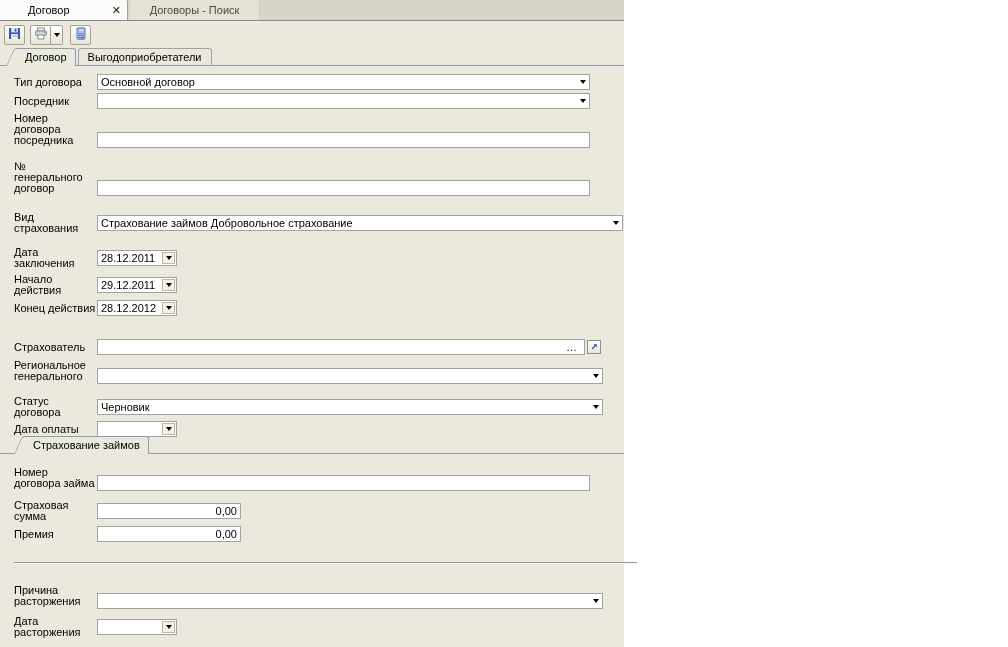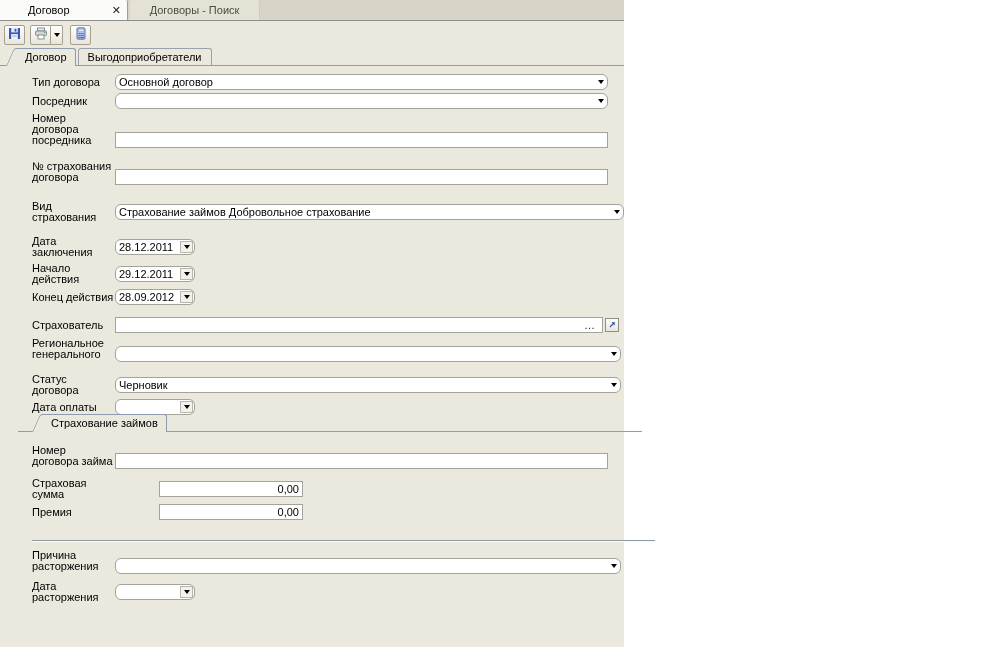--- a/index.html
+++ b/index.html
@@ -33,49 +33,49 @@
   .xtab.active { background:transparent; }
   .xtab.active::before { content:""; position:absolute; top:0; bottom:-1px; left:-6px; right:6px;
       background:#ebe8de; border:1px solid #8e9cb0; border-right:none; border-bottom:none;
       transform:skewX(-24deg); border-top-left-radius:3px; z-index:1; }
   .xtab.active::after { content:""; position:absolute; top:0; bottom:-1px; left:8px; right:0;
       background:#ebe8de; border:1px solid #8e9cb0; border-left:none; border-bottom:none;
       border-top-right-radius:3px; z-index:1; }
   .xtab.plain { border:1px solid #9aa2ab; border-bottom:none; border-radius:3px 3px 0 0; background:#ebe8de; margin-left:2px;text-align:right; }
 
   
-  .form { padding-left:32px; }
+  .form { padding-left:14px; }
   .row { display:flex; align-items:center; }
   .row.tall { align-items:flex-end; }
   .lbl { width:83px; line-height:11px; padding-top:1px; flex:none; }
   .row.tall .lbl { padding-bottom:2px; }
 
   .tbox, .combo, .ta { background:#fff; border:1px solid #a3a39b; }
   .tbox { height:16px; font:inherit; padding:0 3px; color:#000; }
   .tbox.num { text-align:right; }
-  .combo { height:16px; display:flex; align-items:center; position:relative; padding-left:3px;border-radius:6px; }
+  .combo { height:16px; display:flex; align-items:center; position:relative; padding-left:3px; }
   .combo .val { flex:1 1 auto; white-space:nowrap; overflow:hidden; }
   .arr { width:0; height:0; border-left:3.5px solid transparent; border-right:3.5px solid transparent; border-top:4px solid #000; }
   .arrbox { flex:none; width:13px; height:14px; display:flex; align-items:center; justify-content:center; }
   .arrbox.btn { border:1px solid #b9b6ac; background:#f3f1e9; margin-right:1px; height:12px; }
 
   .w1 { width:493px; } .w2 { width:526px; } .w3 { width:506px;gap:24px; }
-  .wd { width:80px; } .wn { width:144px;margin-left:44px; }
+  .wd { width:80px; } .wn { width:144px; }
 
   .insured-wrap { display:flex; align-items:center; }
   .insured-box { width:488px; height:16px; display:flex; align-items:center; }
   .ellip { margin-left:auto; padding-right:3px; letter-spacing:1px; color:#222; line-height:8px; }
   .sqbtn { width:14px; height:14px; margin-left:2px; border:1px solid #8f8f87;
            background:linear-gradient(#fdfdfc,#e9e6da); display:flex; align-items:center; justify-content:center; }
 
   .sep { margin-top:20px; width:623px; border-top:1px solid #8d98a1; border-bottom:1px solid #fafaf7; height:2px; }
 
   .loanstrip { height:17px; border-bottom:1px solid #8e9cb0; display:flex; align-items:flex-end; padding-left:24px; width:624px; margin-left:-14px; }
 
-  .mt3{margin-top:3px}.mt4{margin-top:4px}.mt5{margin-top:12px}.mt7{margin-top:7px}.mt8{margin-top:8px}
+  .mt3{margin-top:3px}.mt4{margin-top:4px}.mt5{margin-top:23px}.mt7{margin-top:20px}.mt8{margin-top:8px}
   .mt10{margin-top:6px}.mt11{margin-top:11px}.mt12{margin-top:12px}.mt15{margin-top:15px}
 </style>
 </head>
 <body>
 
 <div class="app">
 
   <div class="docstrip">
     <div class="doctab active">
       <span>Договор</span>
@@ -163,21 +163,21 @@
           </span>
       </div>
     </div>
 
     <div class="row tall mt3">
       <div class="lbl">Номер договора посредника</div>
       <input class="tbox w1" value="" style="">
     </div>
 
     <div class="row tall mt12">
-      <div class="lbl">№ страхования договора</div>
+      <div class="lbl">№ генерального договор</div>
       <input class="tbox w1" value="" style="">
     </div>
 
     <div class="row mt15">
       <div class="lbl">Вид страхования</div>
       <div class="combo w2">
         <span class="val">Страхование займов Добровольное страхование</span>
         <span class="arrbox">
             <span class="arr"></span>
           </span>
@@ -201,21 +201,21 @@
         <span class="val">29.12.2011</span>
         <span class="arrbox btn">
             <span class="arr"></span>
           </span>
       </div>
     </div>
 
     <div class="row mt4">
       <div class="lbl">Конец действия</div>
       <div class="combo wd">
-        <span class="val">28.09.2012</span>
+        <span class="val">28.12.2012</span>
         <span class="arrbox btn">
             <span class="arr"></span>
           </span>
       </div>
     </div>
 
     <div class="row mt5">
       <div class="lbl">Страхователь</div>
       <div class="insured-wrap">
         <div class="tbox insured-box">

